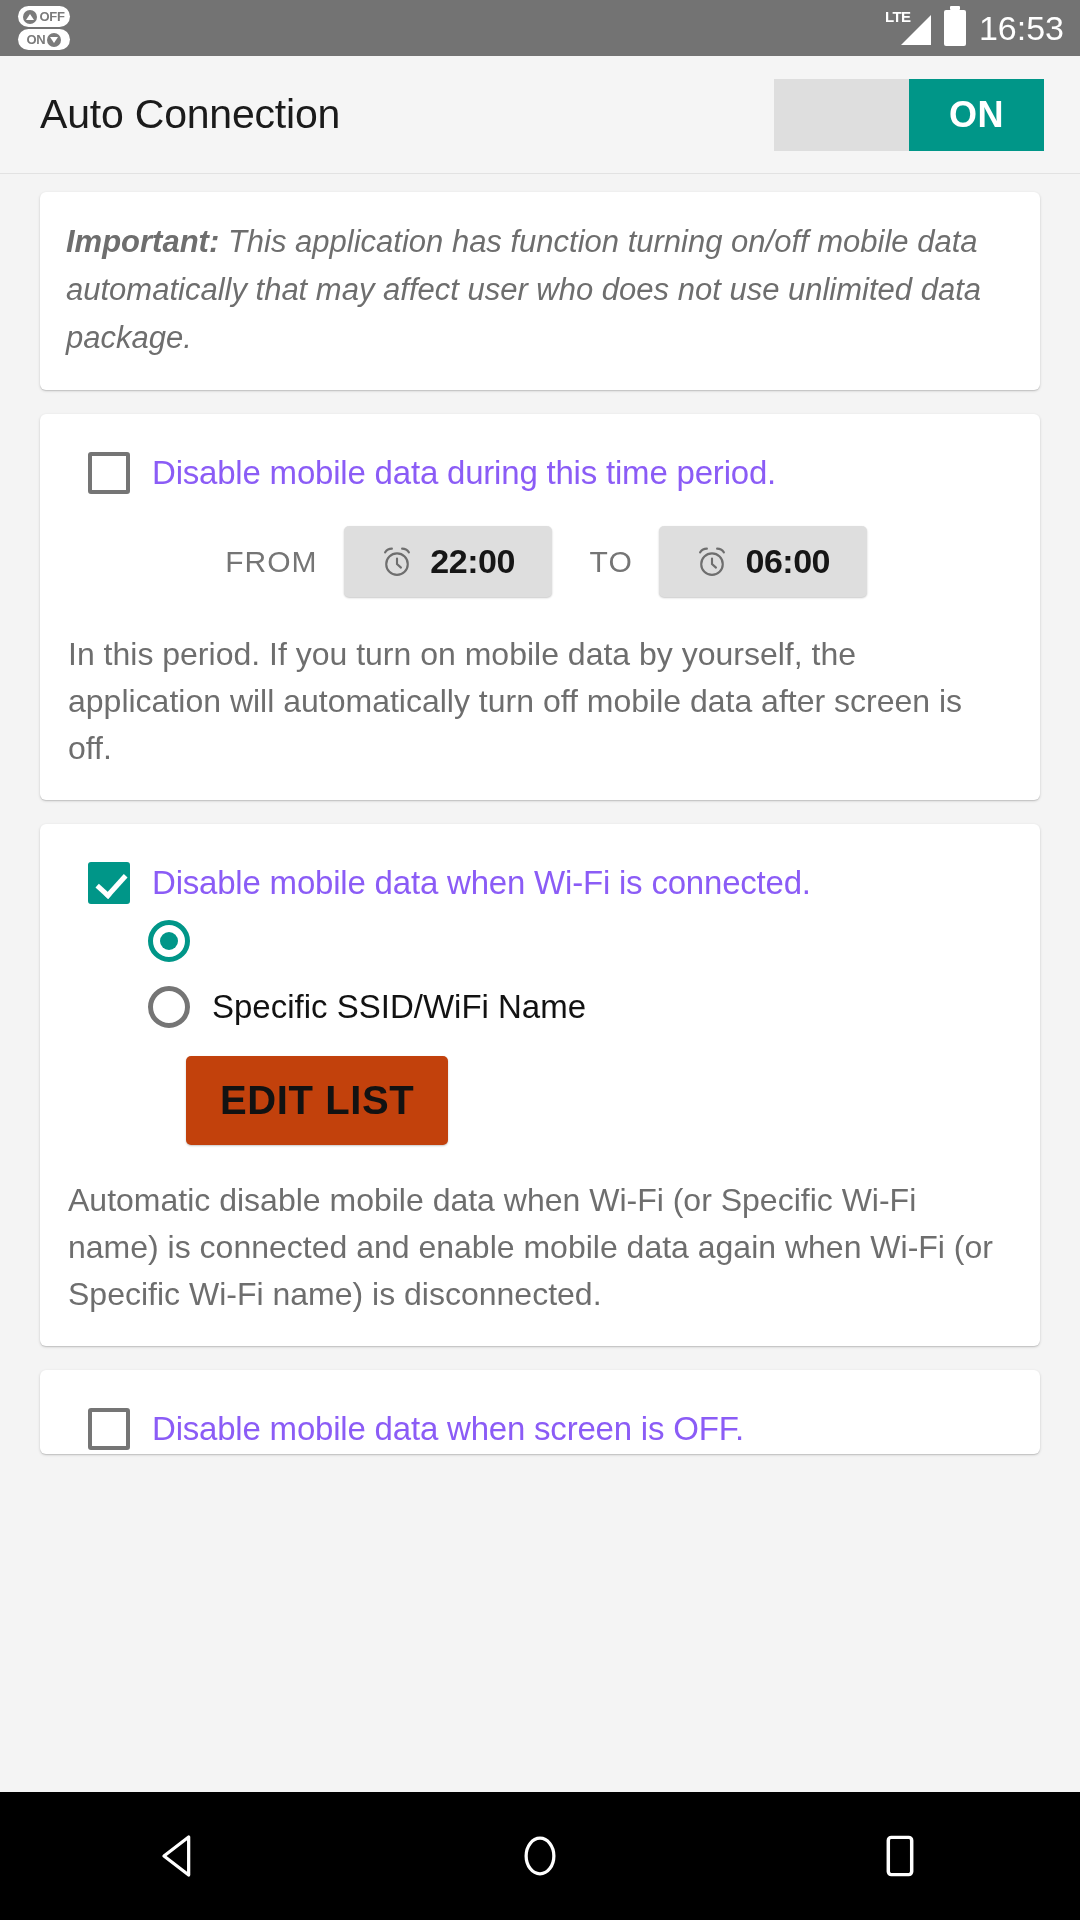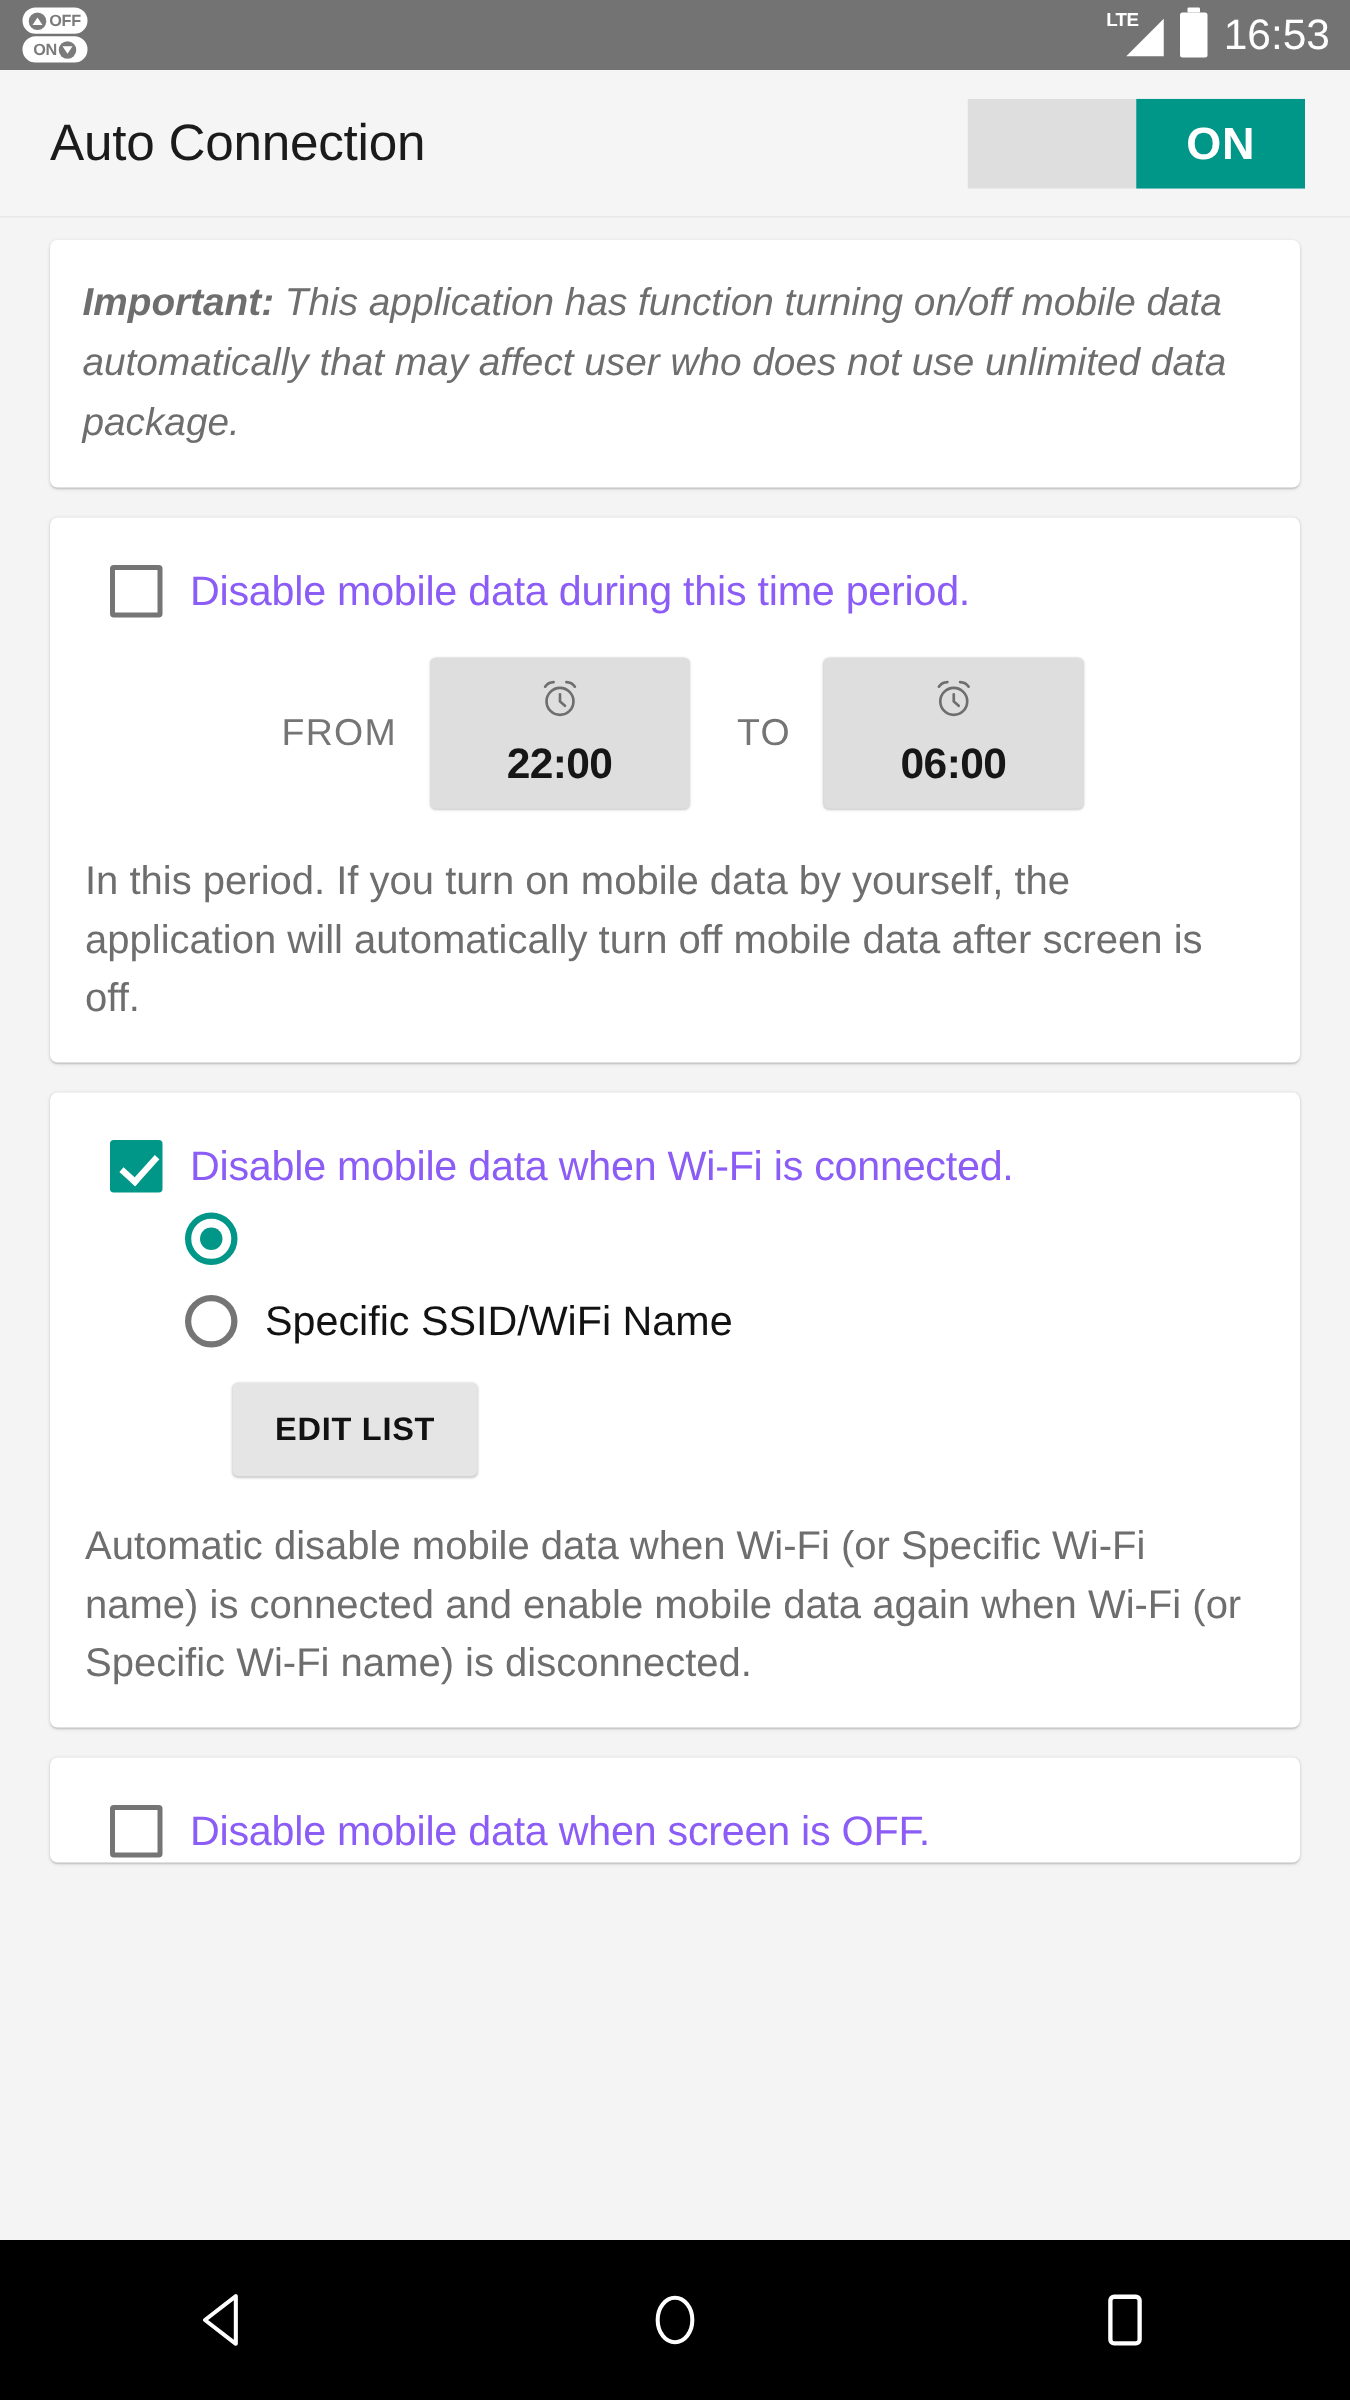--- a/index.html
+++ b/index.html
@@ -235,21 +235,20 @@
   .time-btn {
     background: #dedede;
     border-radius: 5px;
     box-shadow: 0 1px 2px rgba(0,0,0,0.22);
     padding: 16px 13px;
     display: flex;
     align-items: center;
     gap: 16px;
     min-width: 208px;
     justify-content: center;
-    flex-direction: column;
   }
   .time-btn .time-val {
     font-size: 34px;
     font-weight: bold;
     color: #161616;
     letter-spacing: -0.5px;
   }
   .alarm-ico { width: 34px; height: 34px; flex: 0 0 auto; }
 
   .desc-text {
@@ -284,25 +283,25 @@
     background: #009688;
   }
   .radio-label {
     font-size: 33px;
     color: #121212;
   }
 
   .edit-row { padding: 16px 0 8px 120px; }
   .edit-btn {
     display: inline-block;
-    background: #e5e5e5;
+    background: #c2410c;
     border-radius: 5px;
     box-shadow: 0 1px 2px rgba(0,0,0,0.22);
     padding: 22px 34px;
-    font-size: 26px;
+    font-size: 40px;
     font-weight: bold;
     color: #121212;
     letter-spacing: 0.6px;
   }
 
   .card-clip { max-height: 106px; overflow: hidden; padding-bottom: 0; }
 
   
   .nav-bar {
     height: 128px;

